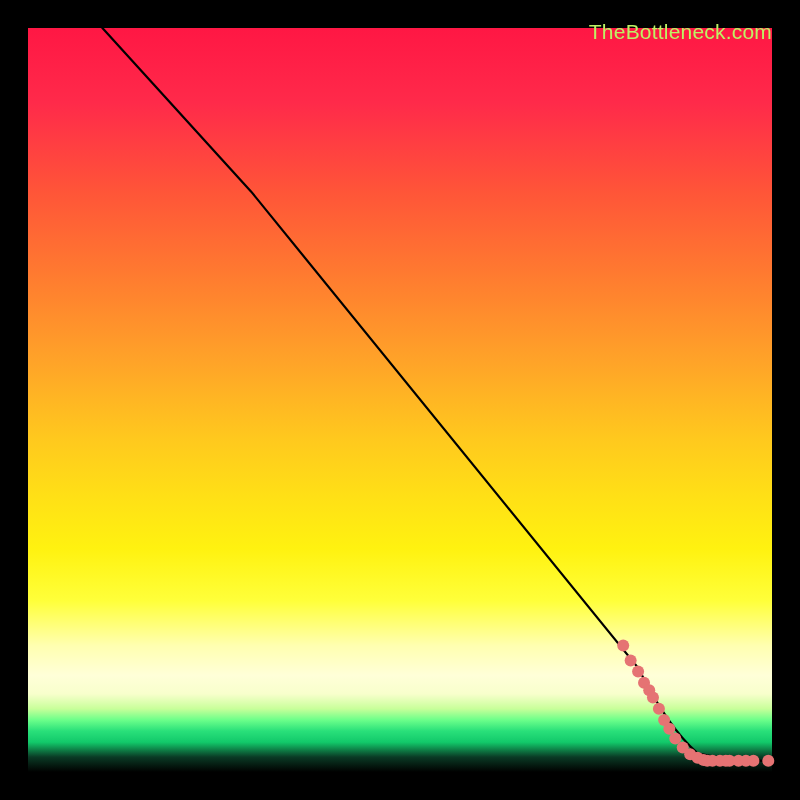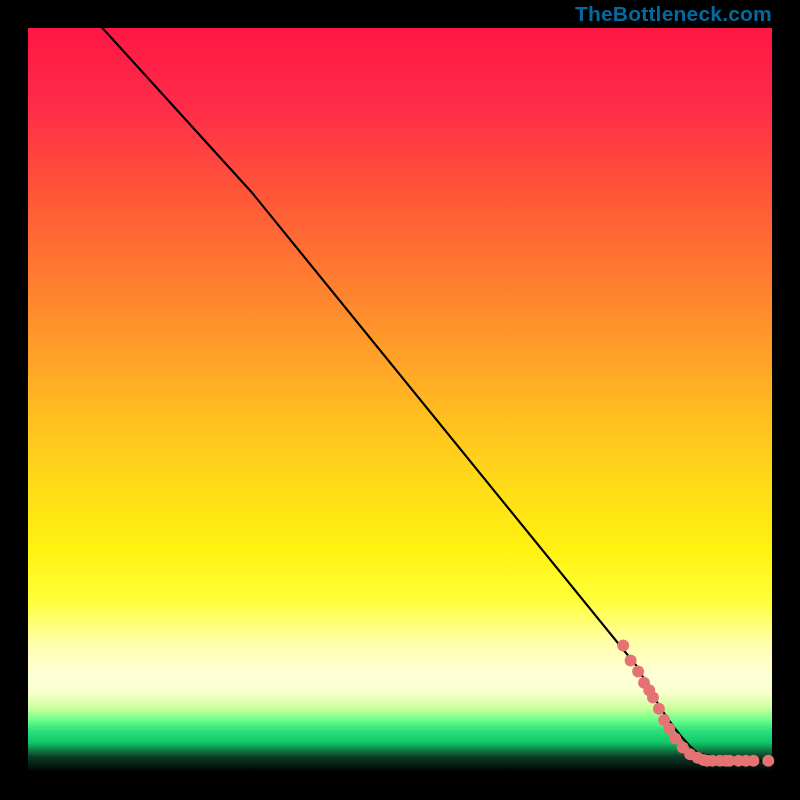--- a/index.html
+++ b/index.html
@@ -6,25 +6,25 @@
     margin: 0;
     padding: 0;
     width: 800px;
     height: 800px;
     background: #000;
     position: relative;
     font-family: Arial, Helvetica, sans-serif;
   }
   .attribution {
     position: absolute;
-    top: 2px;
+    top: 20px;
     right: 28px;
-    color: #0369a1;
+    color: #bef264;
     font-size: 21px;
-    font-weight: bold;
+    font-weight: normal;
     letter-spacing: 0.2px;
     z-index: 10;
   }
   .plot-frame {
     position: absolute;
     left: 28px;
     top: 28px;
     width: 744px;
     height: 744px;
     background: #000;

